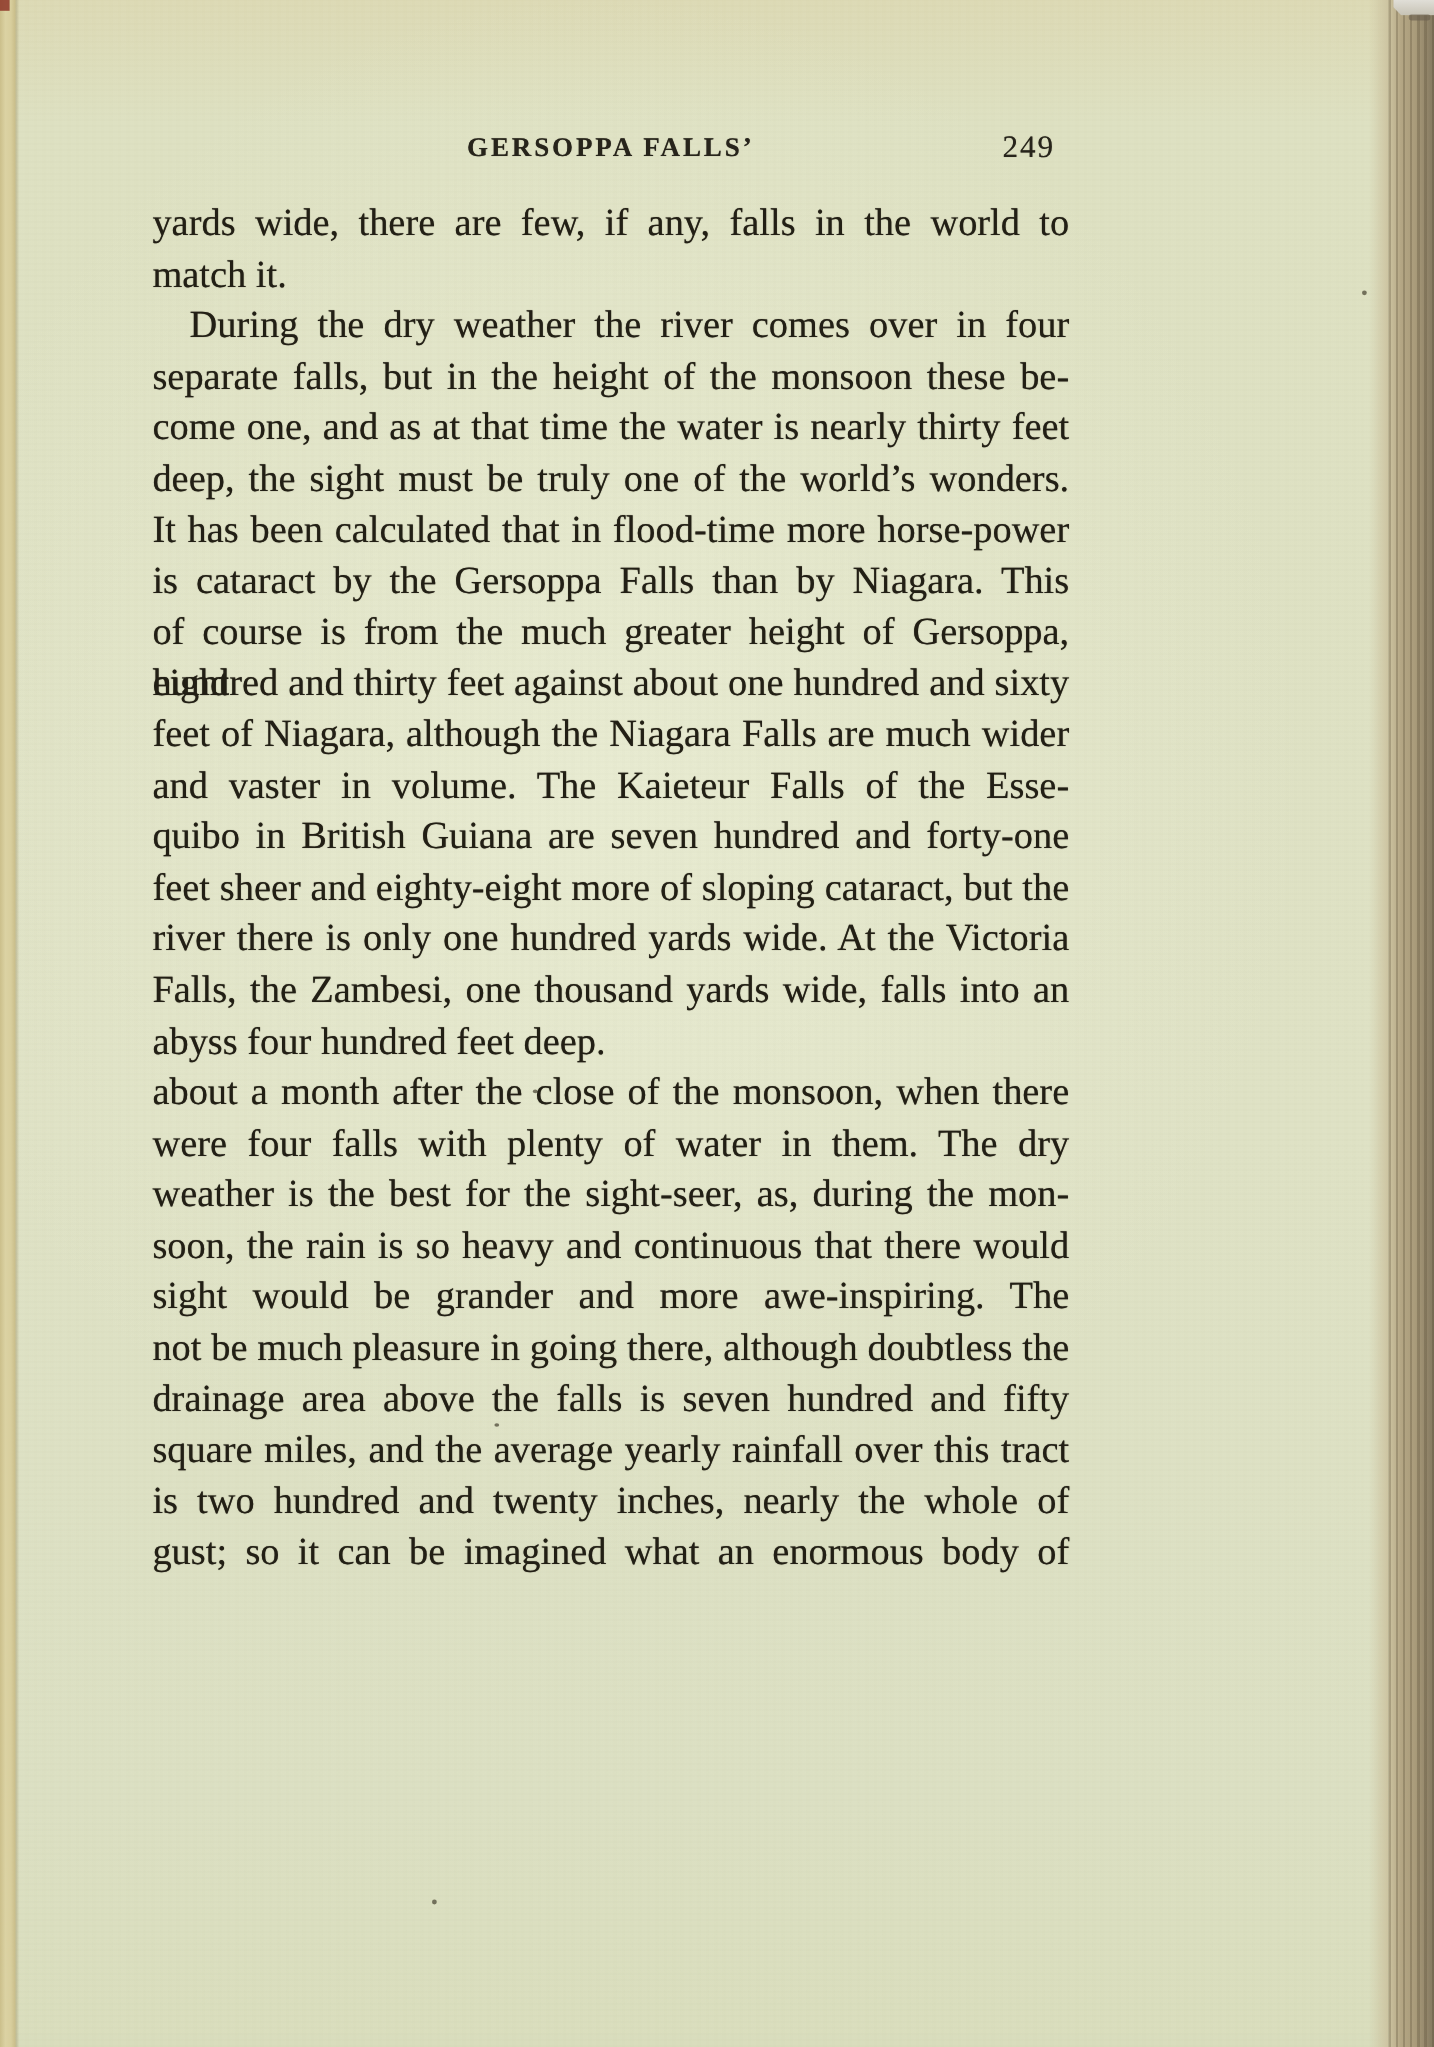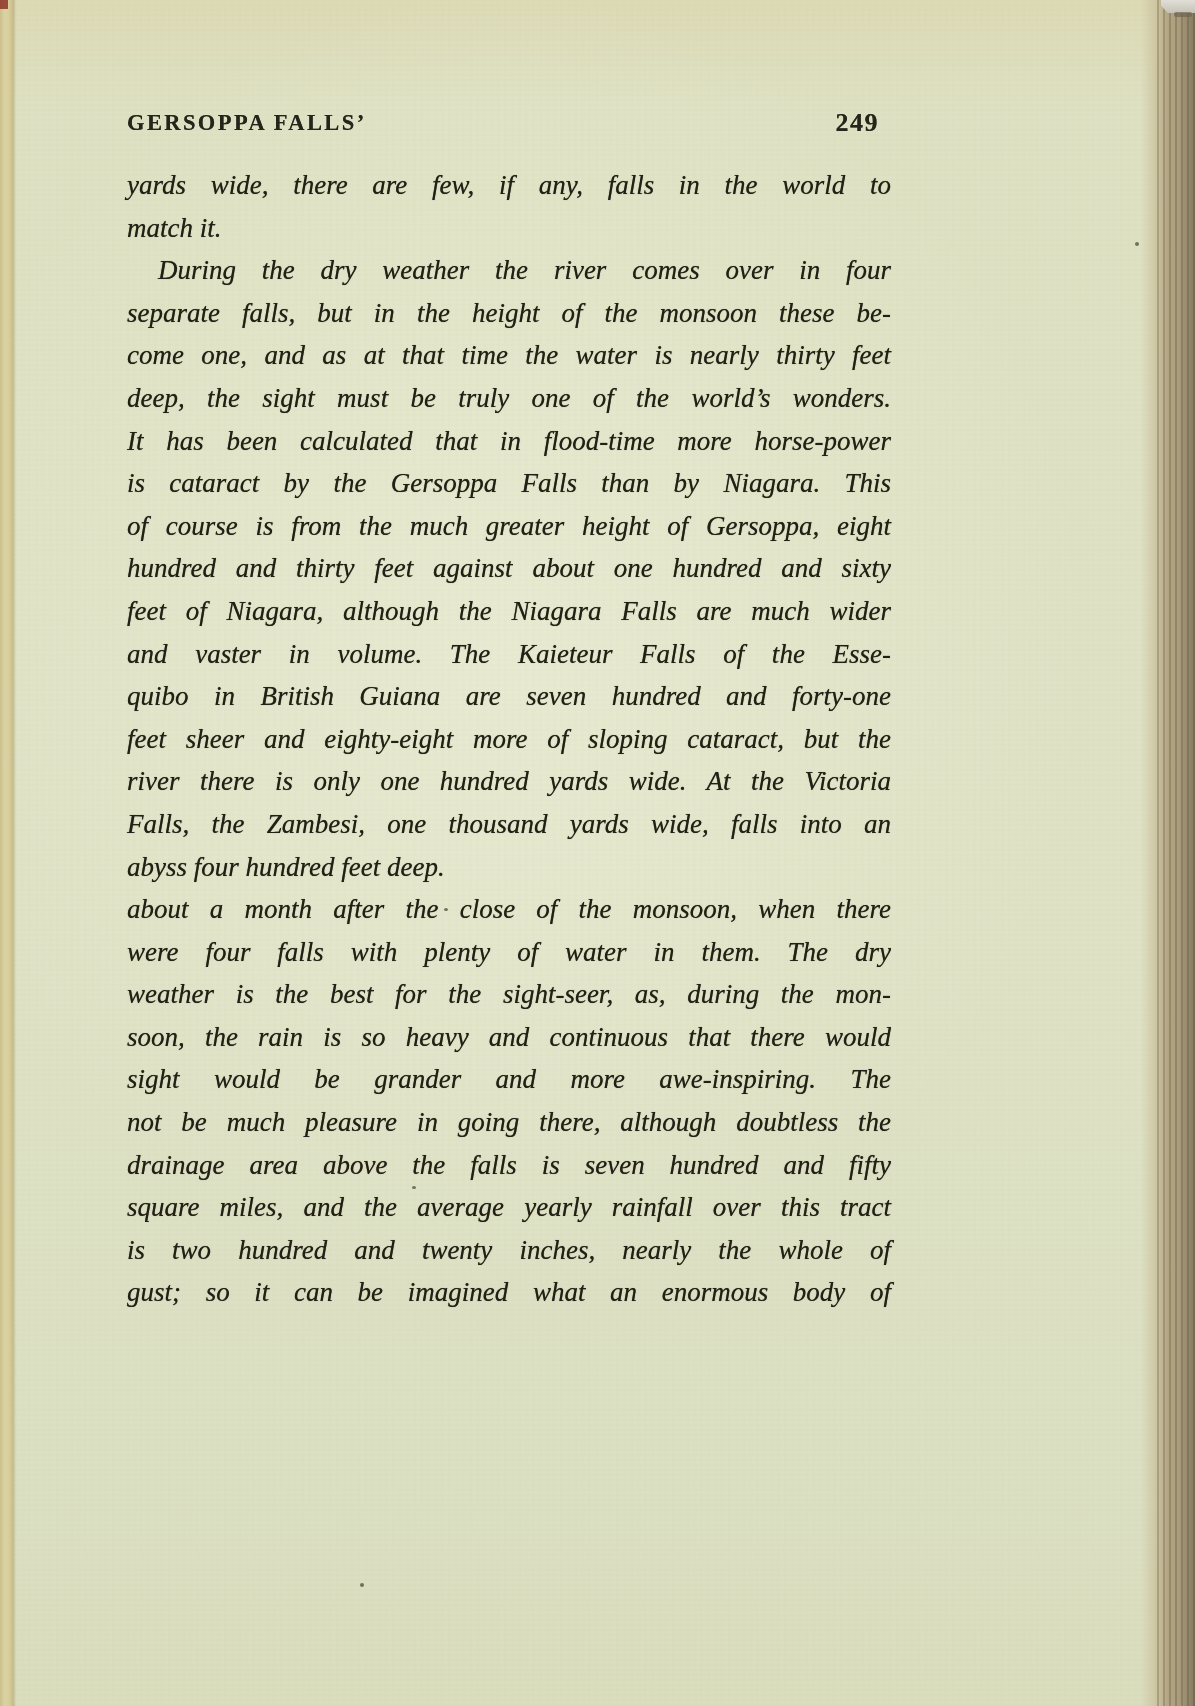--- a/index.html
+++ b/index.html
@@ -65,35 +65,34 @@
   .speck.s2 { left:444px;  top:908px;  width:4px; height:3px; }
   .speck.s3 { left:412px;  top:1186px; width:4px; height:3px; }
   .speck.s4 { left:360px;  top:1583px; width:4px; height:4px; }
 
   
   .header {
     position:absolute; left:127px; top:110px; width:764px; height:36px;
     color:#27241b;
   }
   .title {
-    display:block; text-align:left;
+    display:block; text-align:center;
     font-weight:700; font-size:22.5px; letter-spacing:2.4px;
     text-shadow:0 0 0.6px rgba(40,35,24,0.65);
   }
   .pagenum {
     position:absolute; right:12px; top:-2px;
-    font-weight:700; font-size:26px; letter-spacing:1.5px;
+    font-weight:400; font-size:26px; letter-spacing:1.5px;
     text-shadow:0 0 0.6px rgba(40,35,24,0.65);
   }
 
   .body-text {
     position:absolute; left:127px; top:164px; width:764px;
-    color:#221f15; font-size:27px; line-height:42.6px;
+    color:#221f15; font-size:32px; line-height:42.6px;
     text-shadow:0 0 0.7px rgba(38,32,20,0.75);
-    font-style:italic;
   }
   .line {
     text-align:justify;
     text-align-last:justify;
     height:42.6px;
   }
   .line.end { text-align-last:left; }
   .line.indent { text-indent:31px; }
 </style>
 </head>

